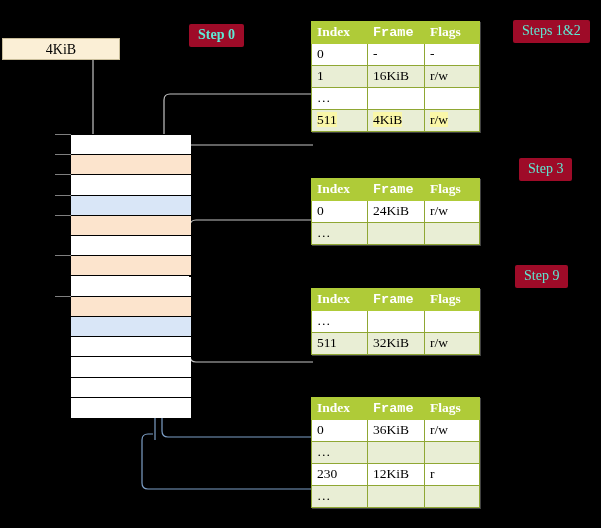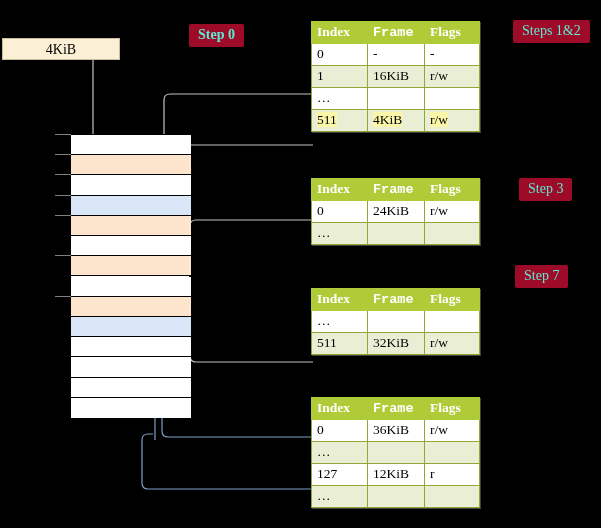--- a/index.html
+++ b/index.html
@@ -130,25 +130,25 @@
   <div id="vpage">
     <span>4KiB</span>
   </div>
 
   <div class="step-badge" style="left:189px;top:24px;font-weight:bold;">
     <span>Step 0</span>
   </div>
   <div class="step-badge" style="left:513px;top:20px;">
     <span>Steps 1&amp;2</span>
   </div>
-  <div class="step-badge" style="left:519px;top:158px;margin-top:20px;">
+  <div class="step-badge" style="left:519px;top:158px;">
     <span>Step 3</span>
   </div>
   <div class="step-badge" style="left:515px;top:265px;">
-    <span>Step 7</span>
+    <span>Step 9</span>
   </div>
 
   <div id="memcol">
       <div class="mem-row" style="top: 0px; height: 20.2143px;"></div>
       <div class="mem-row orange" style="top: 20.2143px; height: 20.2143px;"></div>
       <div class="mem-row" style="top: 40.4286px; height: 20.2143px;"></div>
       <div class="mem-row blue" style="top: 60.6429px; height: 20.2143px;"></div>
       <div class="mem-row orange" style="top: 80.8571px; height: 20.2143px;"></div>
       <div class="mem-row" style="top: 101.071px; height: 20.2143px;"></div>
       <div class="mem-row orange" style="top: 121.286px; height: 20.2143px;"></div>
@@ -256,21 +256,21 @@
           <td class="c-index">0</td>
           <td class="c-frame">36KiB</td>
           <td class="c-flags">r/w</td>
         </tr>
         <tr class="alt">
           <td class="c-index"><span class="ell">…</span></td>
           <td class="c-frame"></td>
           <td class="c-flags"></td>
         </tr>
         <tr>
-          <td class="c-index">127</td>
+          <td class="c-index">230</td>
           <td class="c-frame">12KiB</td>
           <td class="c-flags">r</td>
         </tr>
         <tr class="alt">
           <td class="c-index"><span class="ell">…</span></td>
           <td class="c-frame"></td>
           <td class="c-flags"></td>
         </tr>
       </tbody>
     </table>

